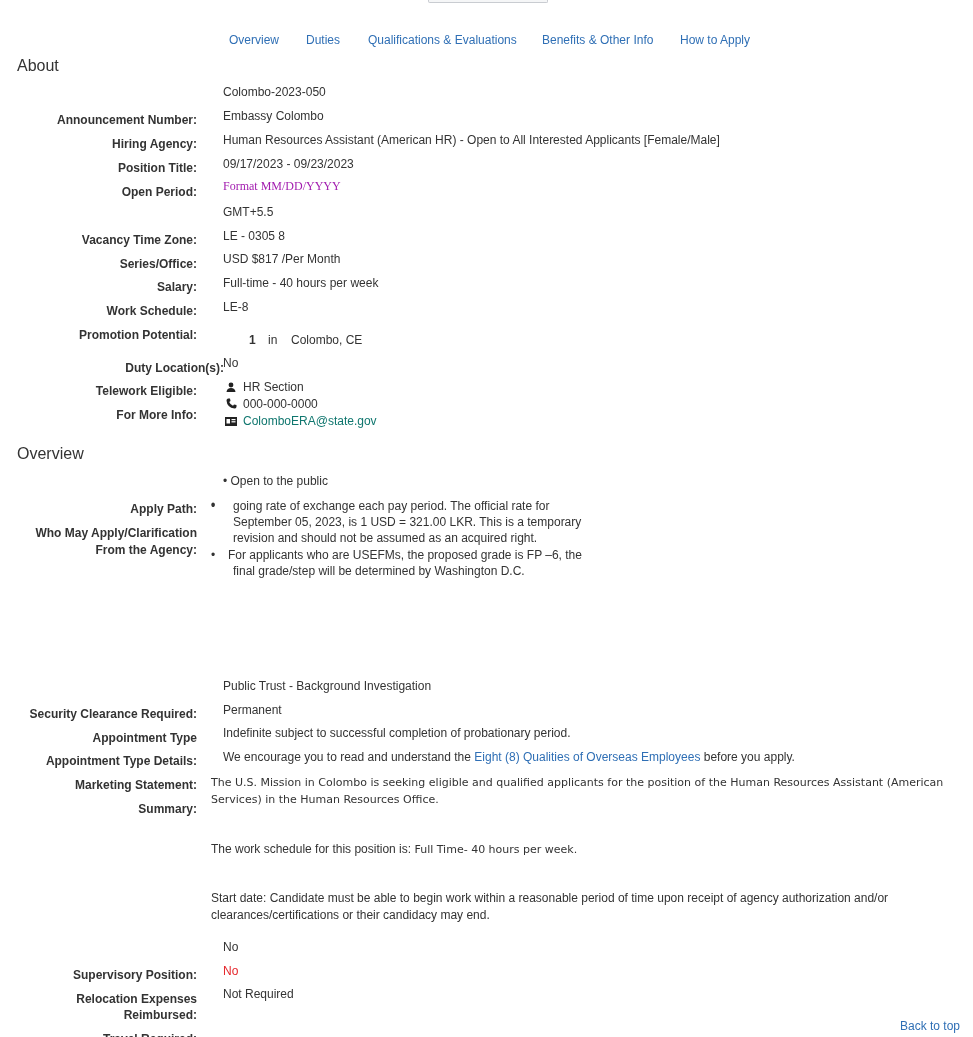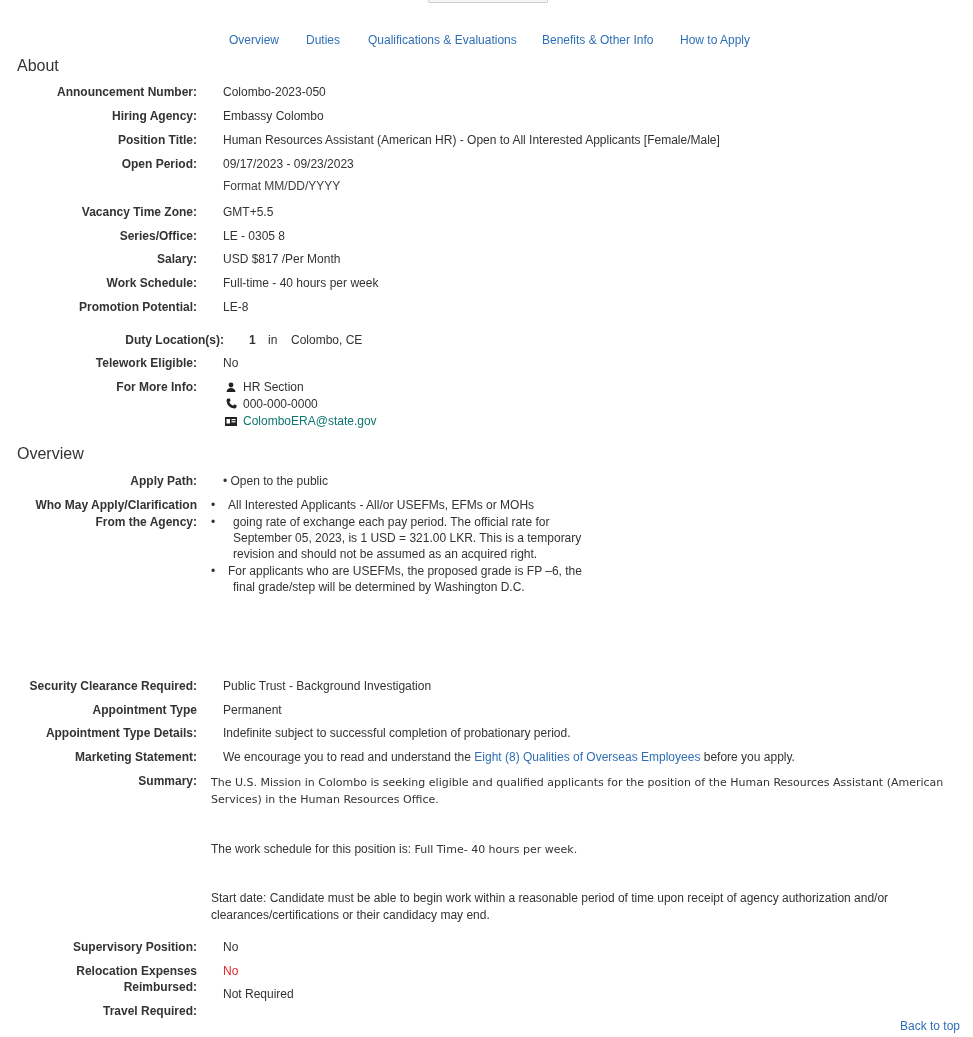--- a/index.html
+++ b/index.html
@@ -14,26 +14,26 @@
     .nav { position: absolute; top: 33px; left: 0; width: 973px; height: 16px; }
     .nav a {
       position: absolute; color: #2f6fb5; text-decoration: none; font-size: 12px; white-space: nowrap;
     }
     .section-title {
       position: absolute; left: 17px; font-size: 16px; color: #333333; font-weight: normal;
     }
     .row { position: absolute; left: 0; width: 973px; }
     .lbl {
       position: absolute; right: 776px; text-align: right; font-weight: bold; color: #333333;
-      white-space: nowrap; font-size: 12px; line-height: 14px;
+      white-space: nowrap; font-size: 12px; line-height: 14px; margin-top: 28px;
     }
     .val {
       position: absolute; left: 211px; color: #333333; white-space: nowrap; font-size: 12px; line-height: 14px; margin-left: 12px;
     }
-    .hint { color: #404040; }
+    .hint { color: #a21caf; font-family: Liberation Serif, serif; }
     .red { color: #e5262b; }
     .link { color: #2f6fb5; text-decoration: none; }
     .mono { font-family: "DejaVu Sans", sans-serif; font-size: 11px; }
     .icon-line { display: block; height: 17px; line-height: 14px; }
     .icon { display: inline-block; width: 12px; margin-right: 6px; vertical-align: middle; text-align: center; }
     .bullets { list-style: none; margin: 0; padding: 0; position: absolute; left: 211px; width: 380px; }
     .bullets li { position: relative; padding-left: 17px; line-height: 16px; margin-bottom: 1px; color: #333; }
     .bullets li .dot { position: absolute; left: 0; top: 0; }
     .bullets li .cont { display: block; padding-left: 5px; }
     .summary { position: absolute; left: 211px; width: 750px; line-height: 17px; }
@@ -139,21 +139,21 @@
 <div class="row" style="top:474px">
   <span class="lbl">Apply Path:</span>
   <span class="val">• Open to the public</span>
 </div>
 
 <div class="row" style="top:497px">
   <span class="lbl" style="top:1px">Who May Apply/Clarification</span>
   <span class="lbl" style="top:18px">From the Agency:</span>
   <ul class="bullets">
     <li>
-      <span class="dot">•</span><span>All Interested Applicants - All/or USEFMs, EFMs or MOHs</span>
+      <span class="dot">•</span>
     </li>
     <li>
       <span class="dot">•</span>
       <span class="cont">going rate of exchange each pay period. The official rate for</span>
       <span class="cont">September 05, 2023, is 1 USD = 321.00 LKR. This is a temporary</span>
       <span class="cont">revision and should not be assumed as an acquired right.</span>
     </li>
     <li>
       <span class="dot">•</span><span>For applicants who are USEFMs, the proposed grade is FP –6, the</span>
       <span class="cont">final grade/step will be determined by Washington D.C.</span>

